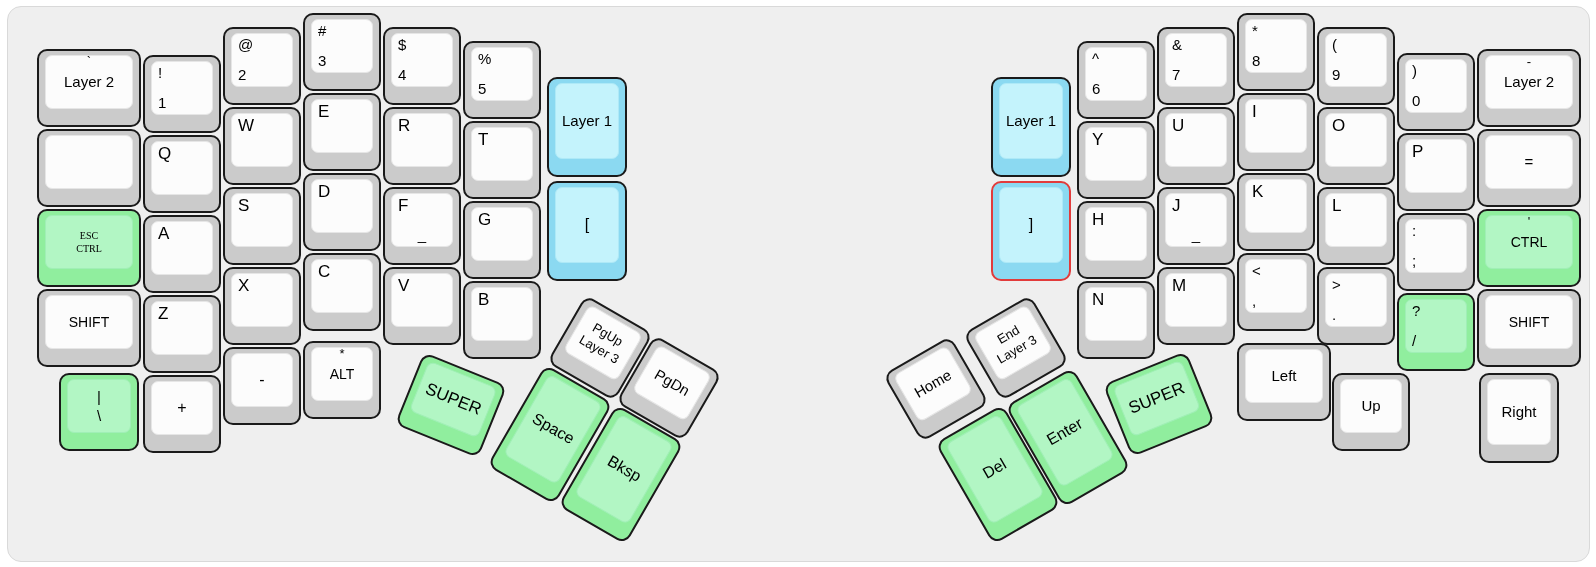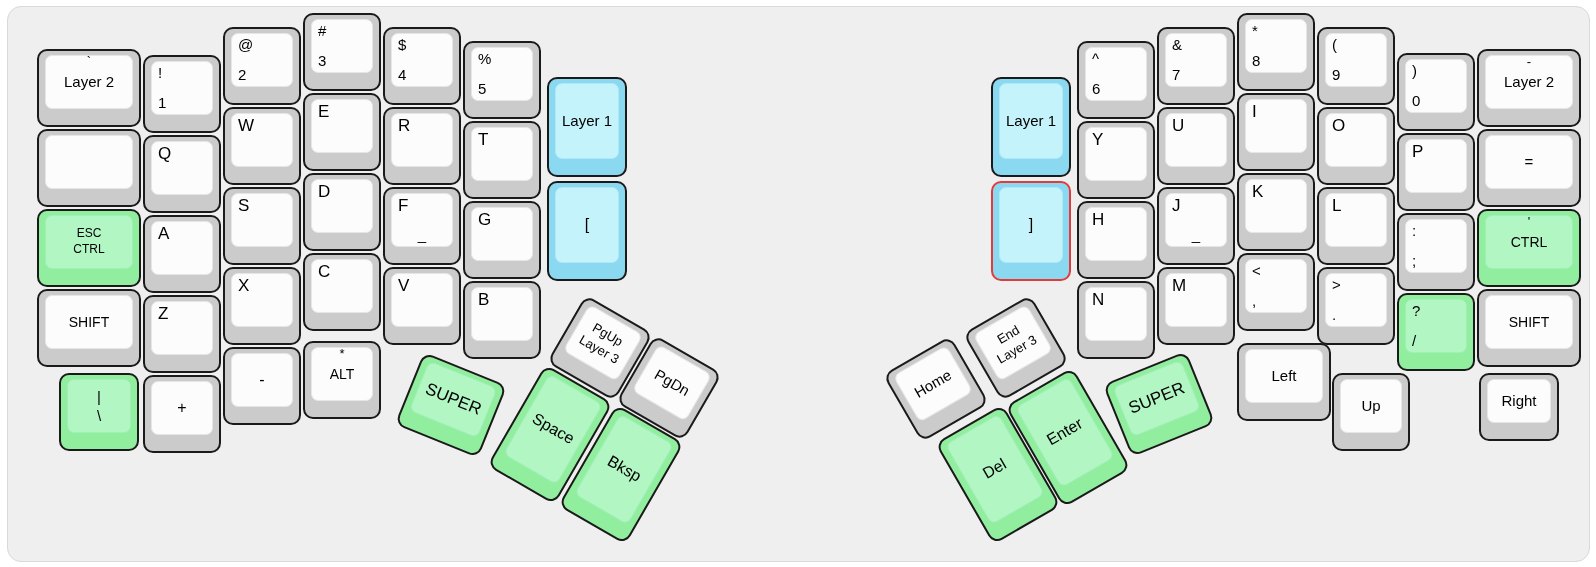--- a/index.html
+++ b/index.html
@@ -36,21 +36,21 @@
       <div class="l-small">`</div>
       <div class="l-center">
         <div>Layer 2</div>
       </div>
     </div>
     <div class="key grey" style="left: 29px; top: 122px; width: 104px; height: 78px;">
       <div class="cap"></div>
     </div>
     <div class="key green" style="left: 29px; top: 202px; width: 104px; height: 78px;">
       <div class="cap"></div>
-      <div class="l-center" style="font-size: 12px;">
+      <div class="l-center" style="font-size: 10px; font-family: Liberation Serif, serif;">
         <div>ESC</div>
         <div>CTRL</div>
       </div>
     </div>
     <div class="key grey" style="left: 29px; top: 282px; width: 104px; height: 78px;">
       <div class="cap"></div>
       <div class="l-center" style="font-size: 14px;">
         <div>SHIFT</div>
       </div>
     </div>
@@ -330,21 +330,21 @@
       <div class="l-center" style="font-size: 14px;">
         <div>CTRL</div>
       </div>
     </div>
     <div class="key grey" style="left: 1469px; top: 282px; width: 104px; height: 78px;">
       <div class="cap"></div>
       <div class="l-center" style="font-size: 14px;">
         <div>SHIFT</div>
       </div>
     </div>
-    <div class="key grey" style="left: 1471px; top: 366px; width: 80px; height: 68px;">
+    <div class="key grey" style="left: 1471px; top: 366px; width: 80px; height: 90px;">
       <div class="cap"></div>
       <div class="l-center" style="font-size: 15px;">
         <div>Right</div>
       </div>
     </div>
     <div class="key blue" style="left: 983px; top: 70px; width: 80px; height: 100px;">
       <div class="cap"></div>
       <div class="l-center">
         <div>Layer 1</div>
       </div>

